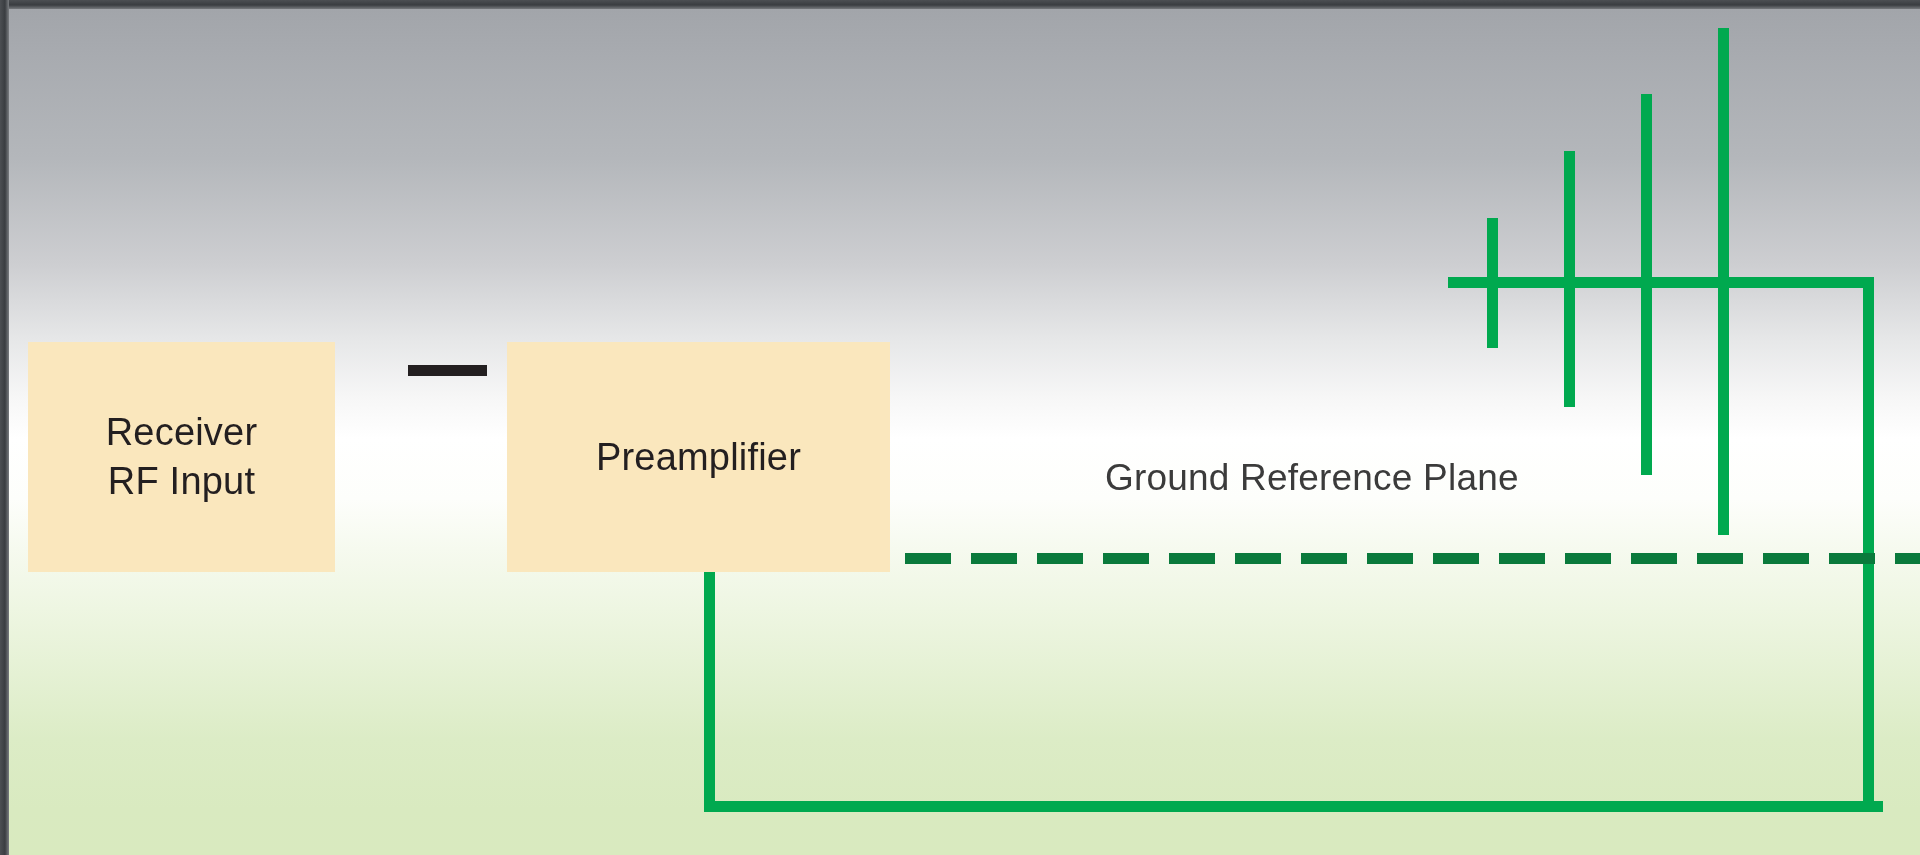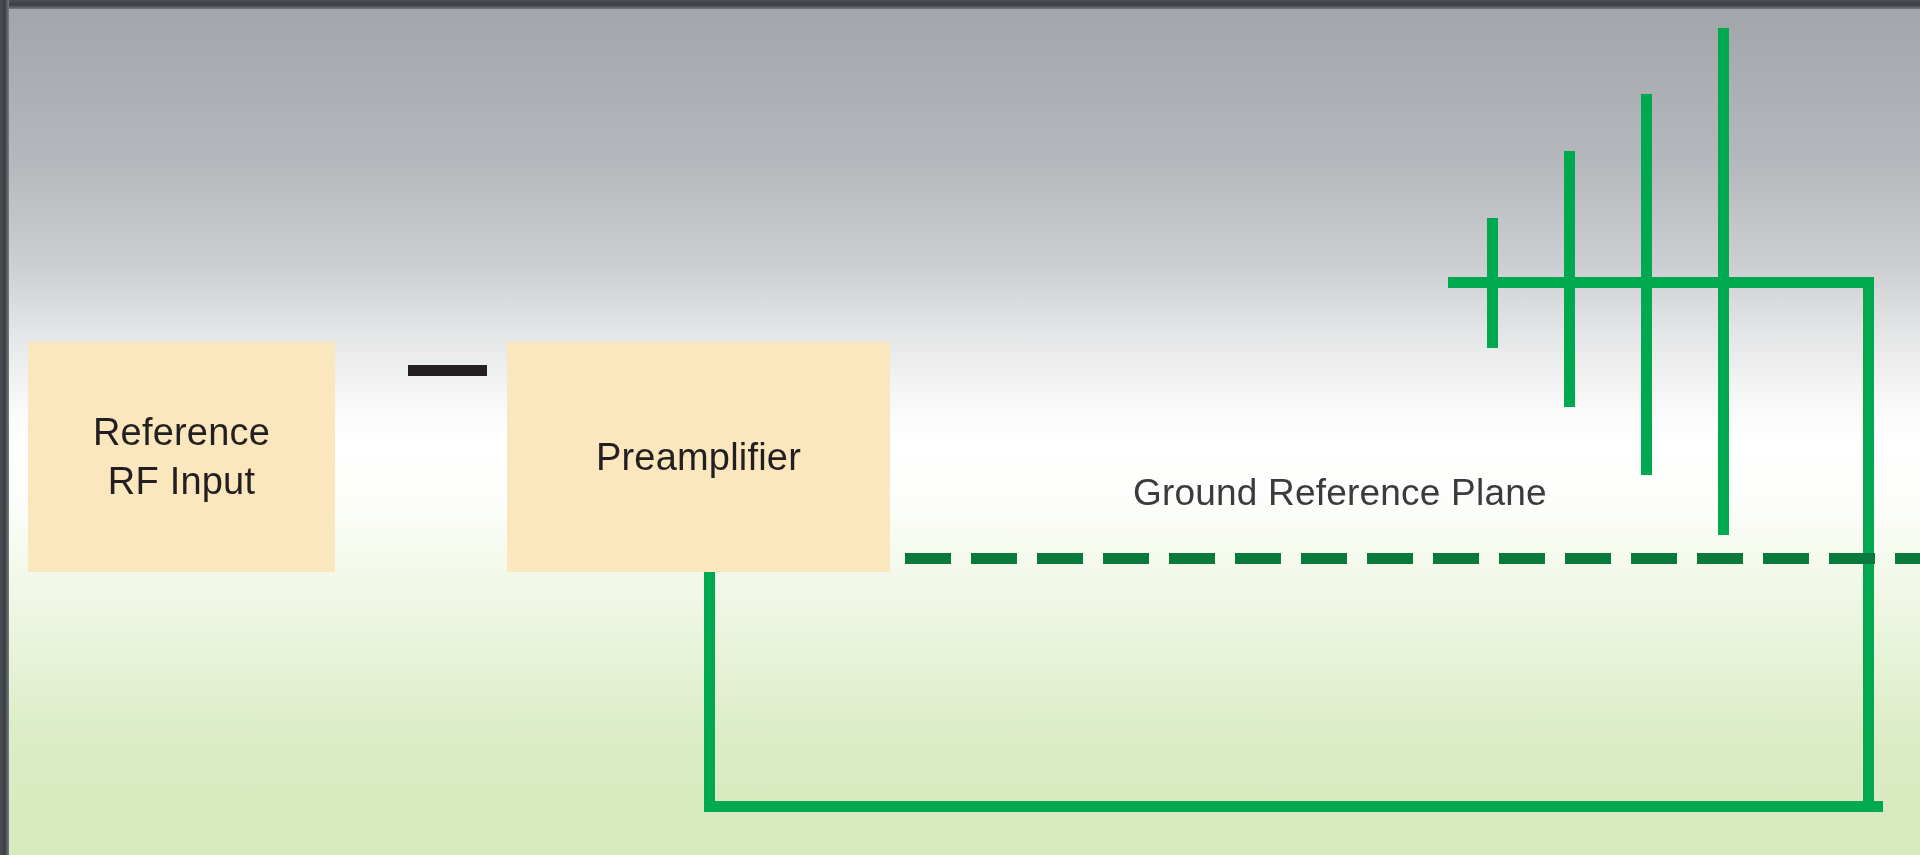--- a/index.html
+++ b/index.html
@@ -111,23 +111,23 @@
 
     <div class="wire-green" style="left:1439px; top:268px; width:426px; height:11px;"></div>
 
     <div class="wire-green" style="left:1478px; top:209px; width:11px; height:130px;"></div>
     <div class="wire-green" style="left:1555px; top:142px; width:11px; height:256px;"></div>
     <div class="wire-green" style="left:1632px; top:85px; width:11px; height:381px;"></div>
     <div class="wire-green" style="left:1709px; top:19px; width:11px; height:507px;"></div>
 
     <div class="dash-line" style="left:632px; top:544px; width:1279px;"></div>
 
-    <div class="plane-label" style="left:1096px; top:463px;margin-left:28px;">Ground Reference Plane</div>
+    <div class="plane-label" style="left:1096px; top:448px;">Ground Reference Plane</div>
 
-    <div class="block" style="left:19px; top:333px; width:307px; height:230px;">Reference
+    <div class="block" style="left:19px; top:333px; width:307px; height:230px;">Receiver
 RF Input</div>
 
     <div class="wire-black" style="left:399px; top:356px; width:79px; height:11px;"></div>
 
     <div class="block" style="left:498px; top:333px; width:383px; height:230px;">Preamplifier</div>
 
   </div>
 
   <div id="edge-top"></div>
   <div id="edge-left"></div>

